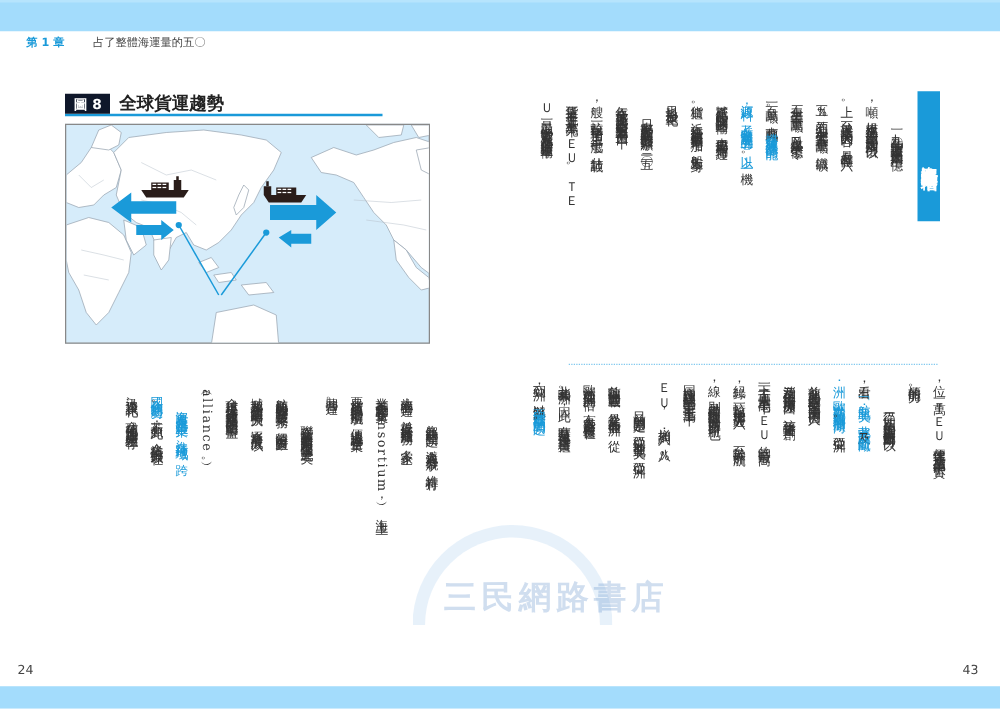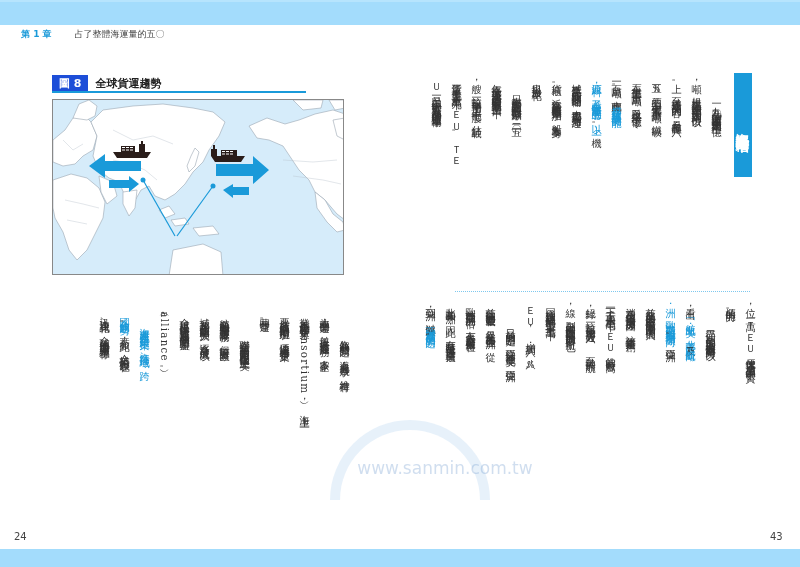--- a/index.html
+++ b/index.html
@@ -11,22 +11,22 @@
 
   .running-head { position: absolute; left: 21px; top: 28px; font-family: "DejaVu Sans", sans-serif; font-size: 9px; color: #444; white-space: nowrap; }
   .running-head .chap { color: #1a9ad9; font-weight: bold; margin-right: 20px; }
 
   .page-num { position: absolute; top: 531px; font-family: "DejaVu Sans", sans-serif; font-size: 10px; color: #444; }
   .page-num.left { left: 14px; }
   .page-num.right { left: 770px; }
 
   
   .fig-title { position: absolute; left: 52px; top: 75px; width: 254px; height: 18px; border-bottom: 2px solid #1a9ad9; display: flex; align-items: stretch; }
-  .fig-badge { background: #1d4ed8; color: #fff; font-family: "DejaVu Sans", sans-serif; font-size: 11px; font-weight: bold; padding: 1px 7px 0 7px; display: flex; align-items: center; }
-  .fig-name { font-family: "DejaVu Sans", sans-serif; font-size: 11px; font-weight: bold; color: #222; padding-left: 7px; display: flex; align-items: center; }
+  .fig-badge { background: #0f172a; color: #fff; font-family: "DejaVu Sans", sans-serif; font-size: 11px; font-weight: bold; padding: 1px 7px 0 7px; display: flex; align-items: center; }
+  .fig-name { font-family: "DejaVu Sans", sans-serif; font-size: 14px; font-weight: bold; color: #222; padding-left: 7px; display: flex; align-items: center; }
 
   .map { position: absolute; left: 52px; top: 99px; width: 292px; height: 176px; border: 1px solid #888; background: #d6ecfa; overflow: hidden; }
   .map svg { position: absolute; left: 0; top: 0; }
 
   
   .vcol { position: absolute; writing-mode: vertical-rl; font-size: 10.2px; line-height: 20px; letter-spacing: 1.3px; color: #333; white-space: nowrap; }
   .hl { color: #1a9ad9; font-family: "DejaVu Sans", sans-serif; }
 
   .section-head { position: absolute; left: 734px; top: 73px; width: 18px; height: 104px; background: #1a9ad9; color: #fff; writing-mode: vertical-rl; font-family: "DejaVu Sans", sans-serif; font-weight: bold; font-size: 13.5px; letter-spacing: 1px; display: flex; align-items: center; justify-content: center; }
 
@@ -194,17 +194,17 @@
 <div class="vcol" style="left:214px; top:310px;">航道的載貨空間讓渡等業務，但隨著對象區</div>
 <div class="vcol" style="left:194px; top:310px;">域和業務合作的範圍擴大，逐漸發展成以</div>
 <div class="vcol" style="left:174px; top:310px;">全球規模提供複合式運輸服務的企業聯盟</div>
 <div class="vcol" style="left:154px; top:310px;">（alliance）。</div>
 <div class="vcol" style="left:134px; top:320px;"><span class="hl">海運界有跳出企業框架、進行跨地域、跨</span></div>
 <div class="vcol" style="left:114px; top:310px;"><span class="hl">國合作的趨勢</span><span>。若不如此，企業恐怕難以在</span></div>
 <div class="vcol" style="left:94px; top:310px;">迅速資訊化、全球化的海運界繼續生存。</div>
 
 <div class="wave"></div>
 <div class="watermark">
-  <div class="wm-url">www.sanmin.com.tw</div>
+  <div class="wm-cn">三民網路書店</div>
 </div>
 
 <div class="page-num left">24</div>
 <div class="page-num right">43</div>
 
 </body></html>

